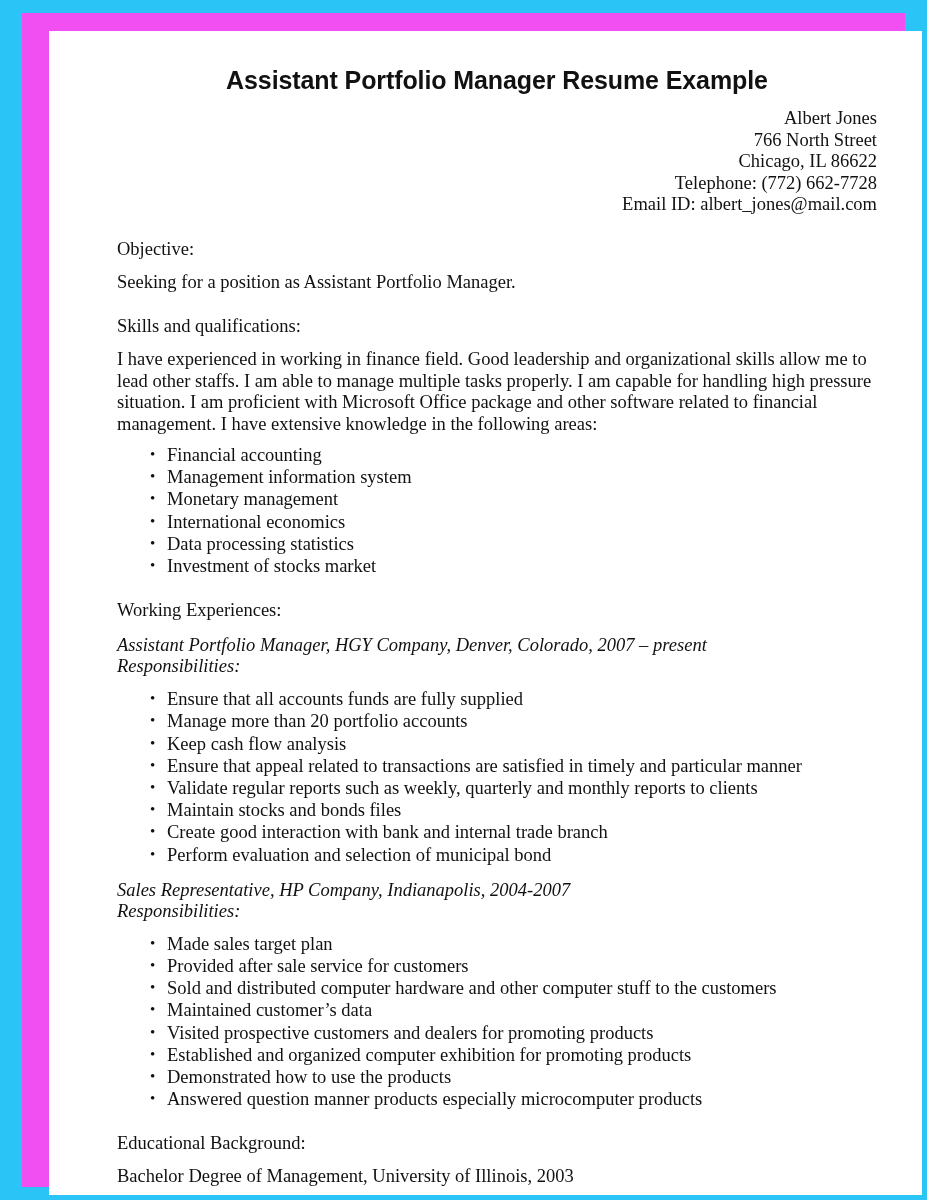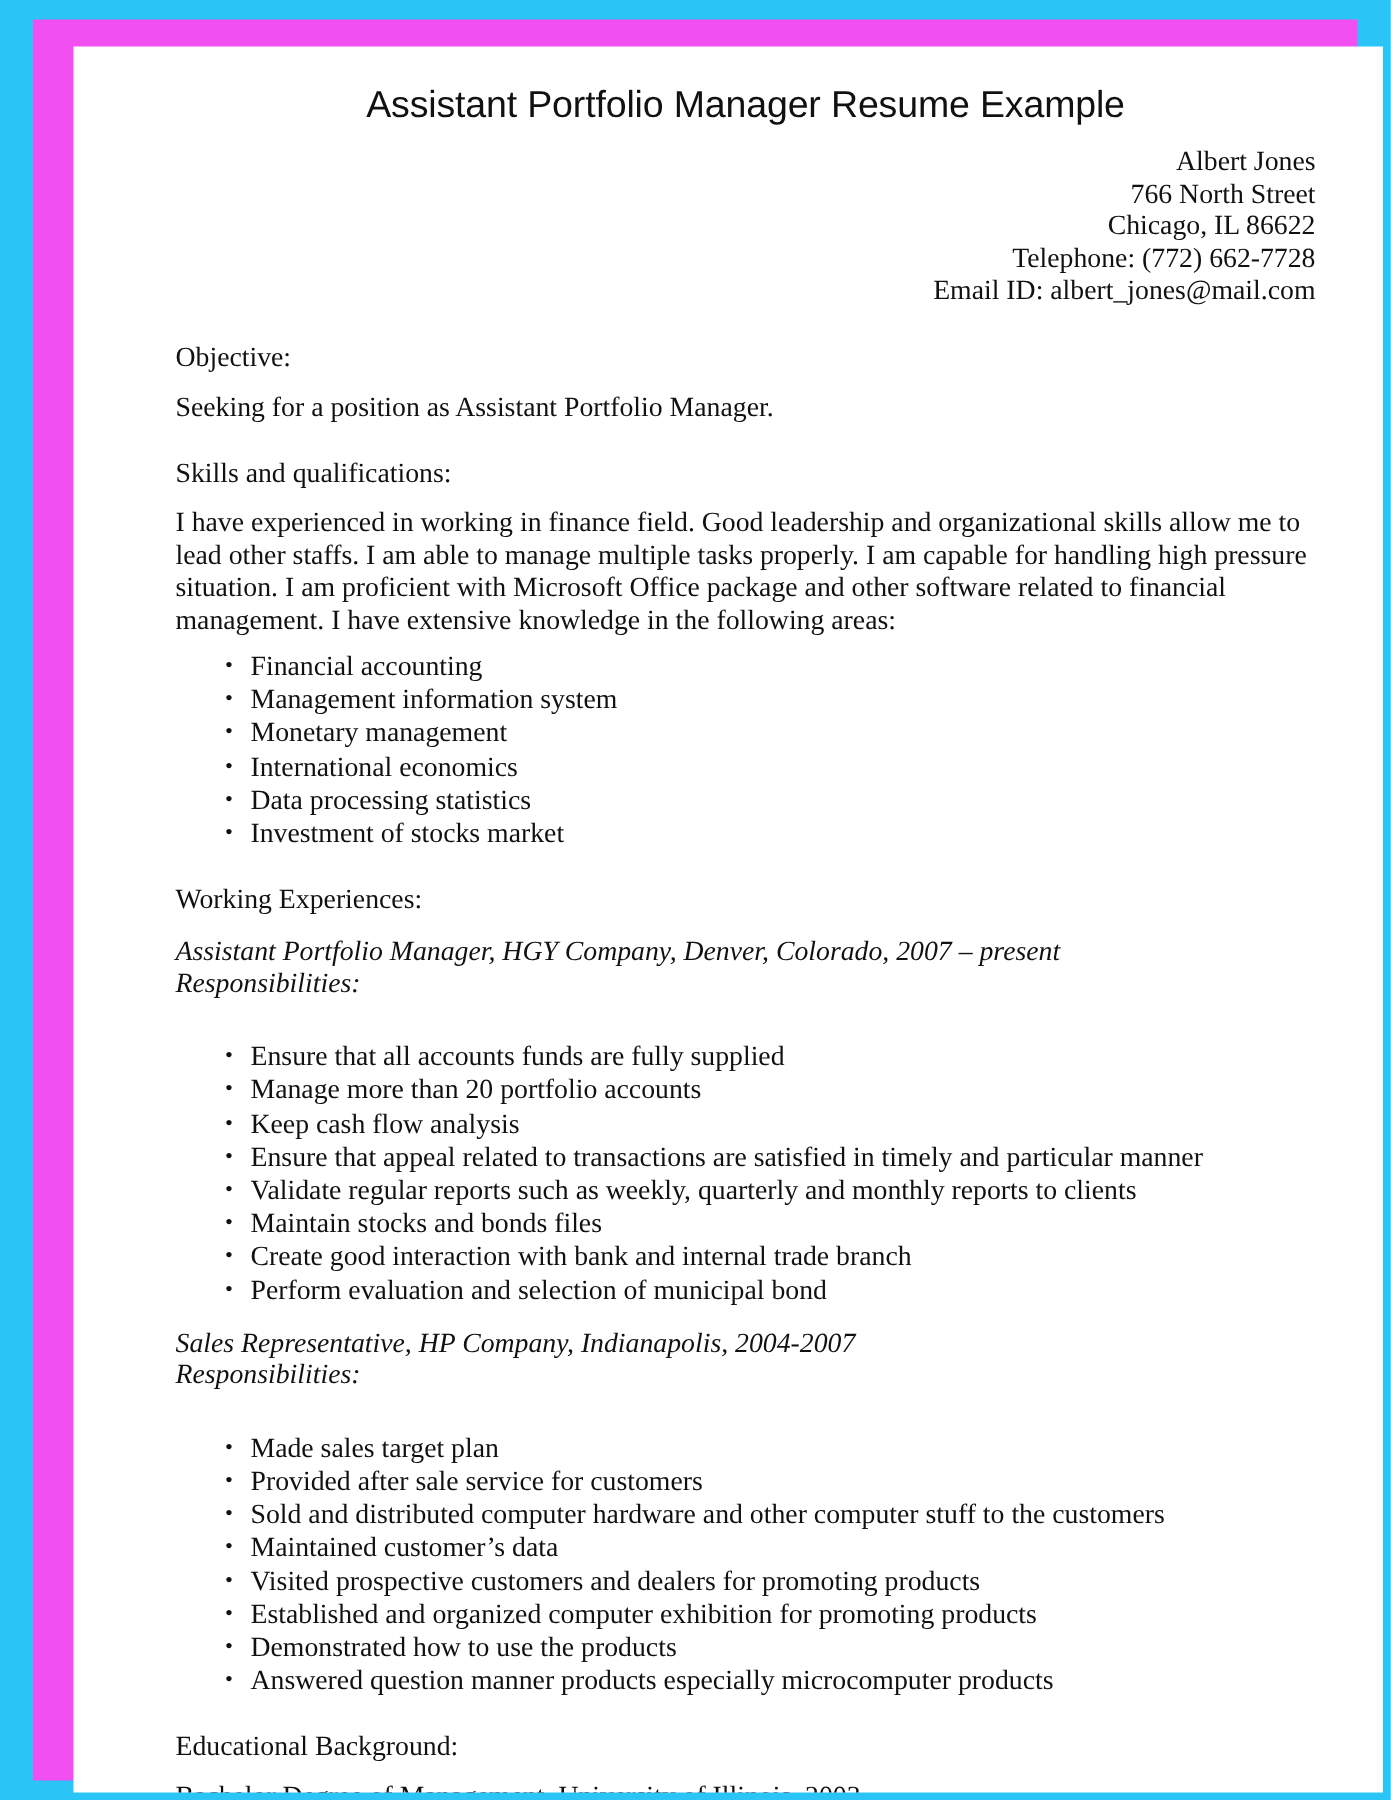--- a/index.html
+++ b/index.html
@@ -47,26 +47,26 @@
   .doc-body {
     position: absolute;
     left: 68px;
     top: 0;
     width: 760px;
     height: 100%;
   }
 
   .resume-title {
     font-family: "Liberation Sans", sans-serif;
-    font-weight: normal;
+    font-weight: bold;
     font-size: 25px;
     color: #111111;
     text-align: center;
     margin: 0;
-    padding-top: 25px;
+    padding-top: 35px;
     letter-spacing: -0.1px;
   }
 
   .contact-block {
     text-align: right;
     margin-top: 13px;
   }
   .contact-line {
     font-size: 18.5px;
     color: #111111;
@@ -103,21 +103,21 @@
     font-size: 18.5px;
     color: #111111;
     line-height: 21px;
   }
 
   ul.bullets {
     list-style: none;
     margin: 9px 0 0 0;
     padding: 0;
   }
-  ul.bullets.tight { margin-top: 27px; }
+  ul.bullets.tight { margin-top: 11px; }
 
   ul.bullets li {
     position: relative;
     font-size: 18.5px;
     color: #111111;
     line-height: 22.2px;
     padding-left: 50px;
     margin: 0;
   }
   ul.bullets li::before {

